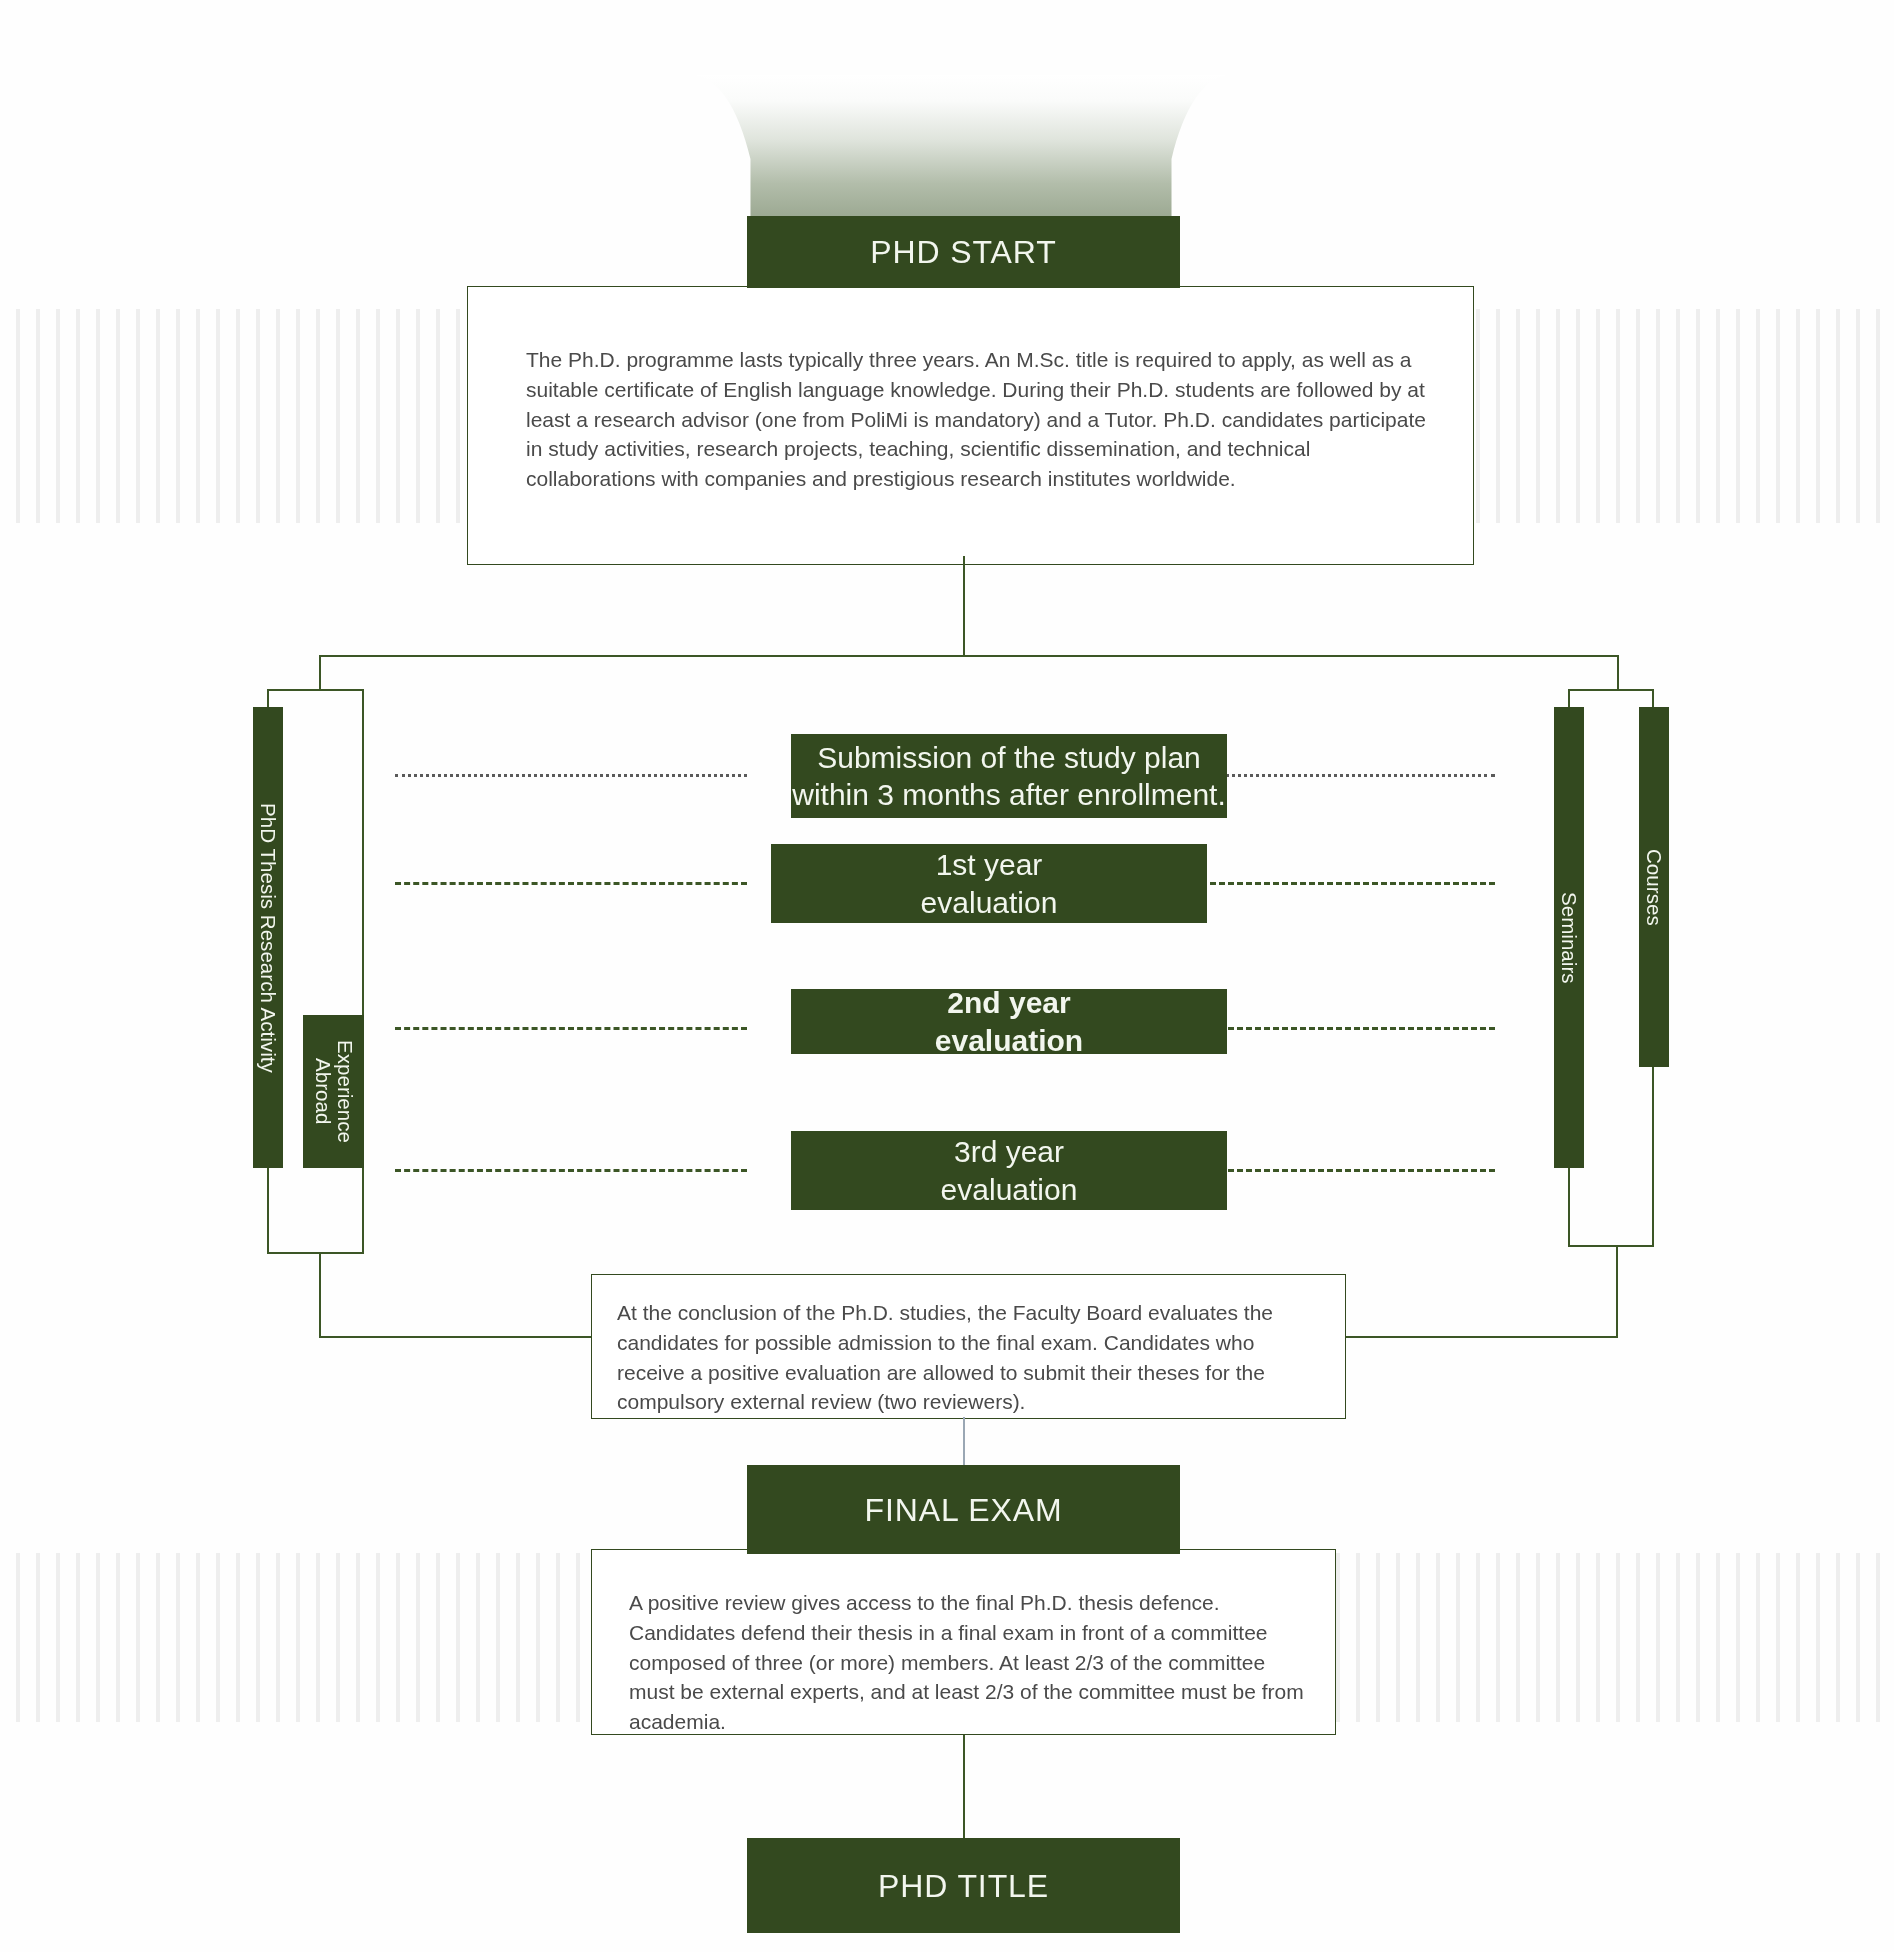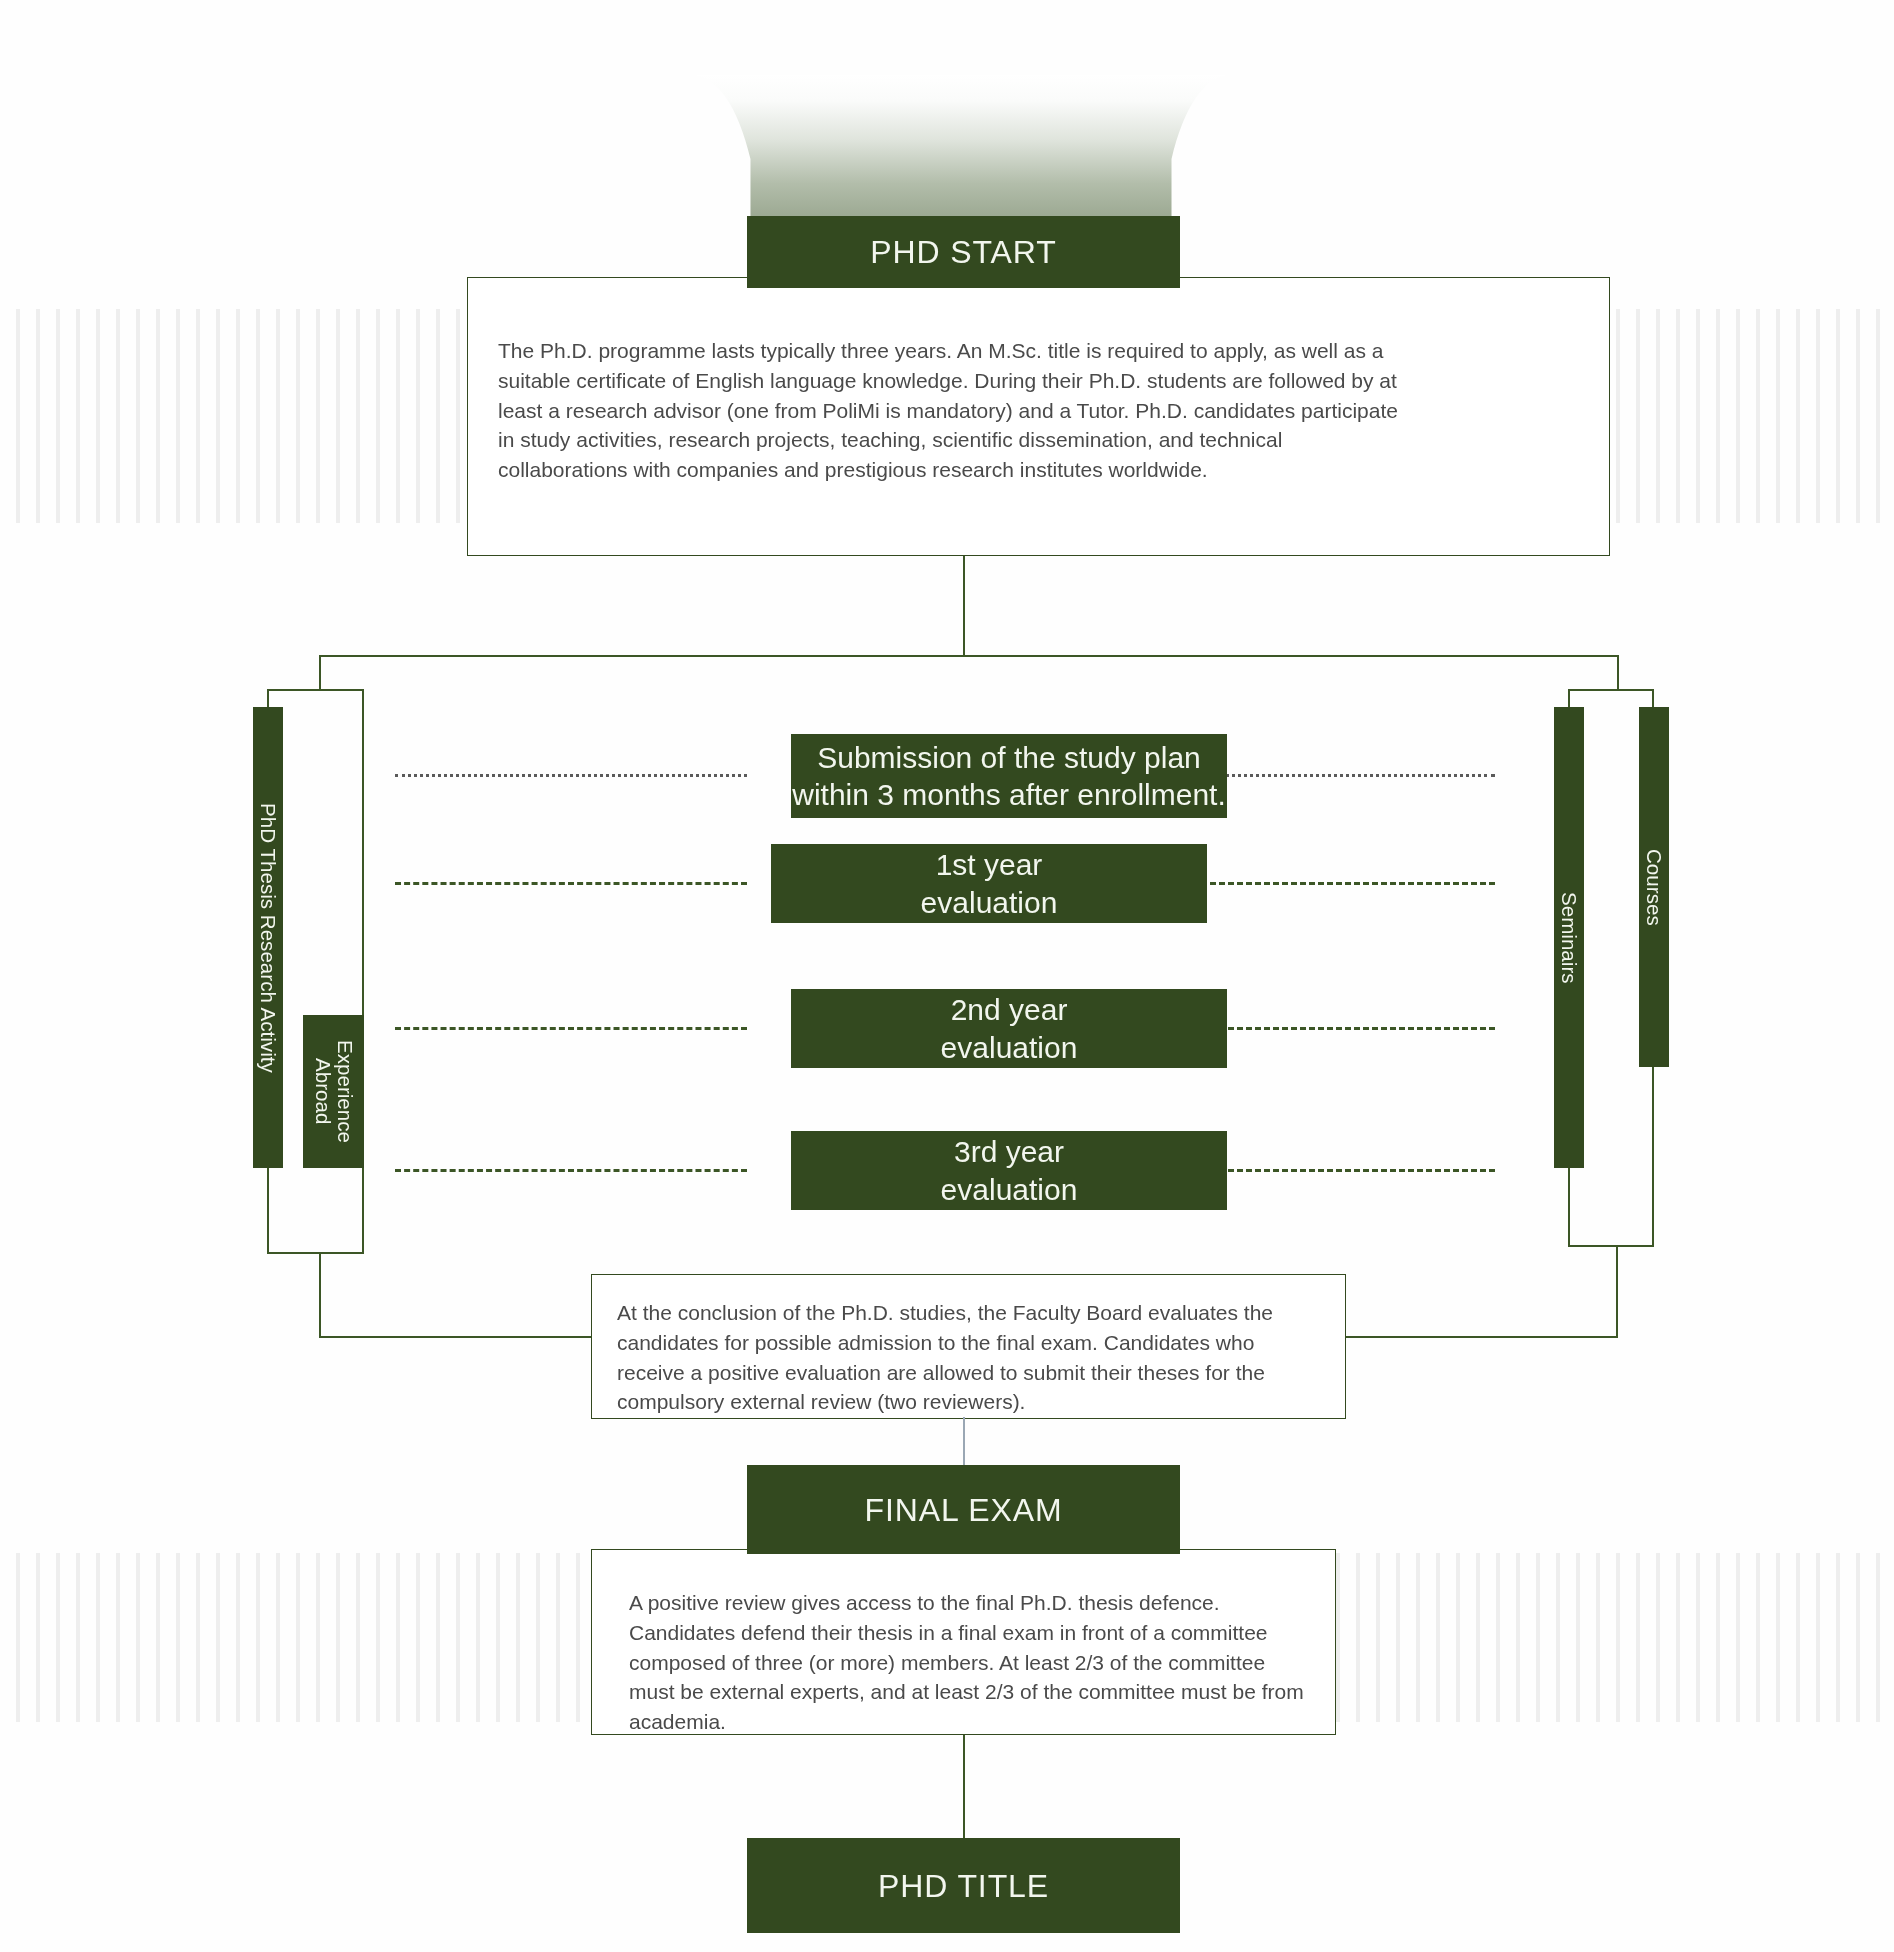--- a/index.html
+++ b/index.html
@@ -68,21 +68,21 @@
   }
   .gbox.header-box { font-size: 32px; letter-spacing: 0.9px; font-weight: 400; }
   .gbox.eval-box   { font-size: 30px; font-weight: 400; margin-left: 44px; }
 
   #phd-start-box { left: 747px; top: 216px;  width: 433px; height: 72px; }
   #final-exam-box{ left: 747px; top: 1465px; width: 433px; height: 89px; }
   #phd-title-box { left: 747px; top: 1838px; width: 433px; height: 95px; }
 
   #study-plan-box { left: 747px; top: 734px;  width: 436px; height: 84px; }
   #year1-box      { left: 727px; top: 844px; width: 436px; height: 79px; }
-  #year2-box      { left: 747px; top: 989px; width: 436px; height: 79px; }
+  #year2-box      { left: 747px; top: 989px; width: 436px; height: 65px; font-weight: bold; }
   #year3-box      { left: 747px; top: 1131px; width: 436px; height: 79px; }
 
   
   .vbar {
     position: absolute;
     background: #33491f;
     color: #f2f6ee;
     display: flex;
     align-items: center;
     justify-content: center;
@@ -103,22 +103,22 @@
   
   .tbox {
     position: absolute;
     background: #ffffff;
     border: 1.5px solid #33491f;
     color: #4a4a4a;
     font-size: 21px;
     line-height: 1.42;
   }
   #phd-start-text {
-    left: 467px; top: 277px; width: 1143px; height: 279px;
-    padding: 58px 0 0 30px;
+    left: 467px; top: 286px; width: 1007px; height: 279px;
+    padding: 58px 0 0 58px;
   }
   #phd-start-text p { width: 900px; }
 
   #faculty-text {
     left: 591px; top: 1274px; width: 755px; height: 145px;
     padding: 23px 0 0 25px;
   }
   #faculty-text p { width: 694px; }
 
   #final-exam-text {

